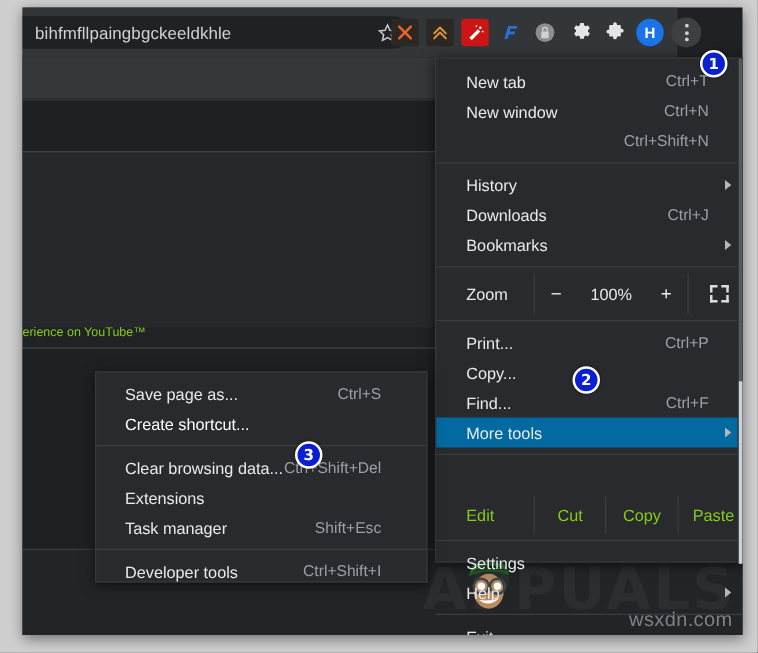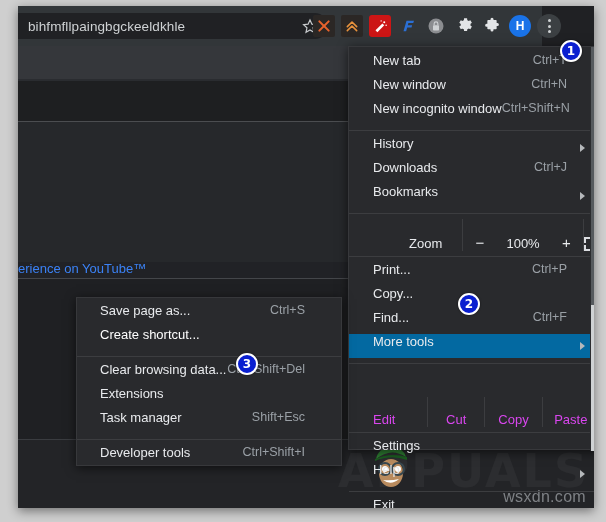--- a/index.html
+++ b/index.html
@@ -88,21 +88,21 @@
     background:#212226;
   }
   .pg-band{ position:absolute; left:0; width:576px; }
   .pg-b1{ top:0;   height:33px; background:#35373b; }
   .pg-b2{ top:33px; height:2px;  background:#2a2c30; }
   .pg-b3{ top:35px; height:40px; background:#1e1f21; }
   .pg-b4{ top:75px; height:1px;  background:#4b4d50; }
   .pg-b5{ top:76px; height:140px;background:#26282b; }
   .pg-text{
     position:absolute; left:0; top:215px;
-    color:#3b82f6; font-size:13px; white-space:nowrap;
+    color:#84cc16; font-size:10px; white-space:nowrap;
   }
   .pg-b6{ top:232px; height:1px; background:#44464a; }
   .pg-b7{ top:233px; height:160px; background:#1f2023;}
   .pg-b8{ top:393px; height:1px; background:#3a3c40;}
   .pg-b9{ top:394px; height:68px; background:#232427;}
 
   
   .watermark{
     position:absolute; left:320px; top:438px;
     font-size:46px; font-weight:700; letter-spacing:2px;
@@ -128,21 +128,21 @@
     width:252px; height:404px;
     background:#292a2d;
     box-shadow:0 2px 10px rgba(0,0,0,.6);
     border:1px solid #37383b;
     padding-top:6px;
     z-index:30;
   }
   .mi{
     position:relative;
     height:24px;
-    display:flex; 
+    display:flex; align-items:center;
     padding:0 12px 0 24px;
     color:#e8eaed; font-size:13px;
     white-space:nowrap;
     cursor:default;
   }
   .mi .accel{
     margin-left:auto; color:#9aa0a6; font-size:12.5px;
     padding-right:20px;
   }
   .mi .arrow{
@@ -151,39 +151,39 @@
     width:0;height:0;
     border-left:5px solid #b5b8bb;
     border-top:4px solid transparent;
     border-bottom:4px solid transparent;
   }
   .mi.hl{ background:#0369a1; }
   .sep{ height:1px; background:#3c3d40; margin:5px 0; }
 
   
   .zoom-row{
-    display:flex; align-items:flex-end; height:32px;
-    color:#e8eaed; font-size:13px;padding-left:36px;
+    display:flex; align-items:center; height:32px;
+    color:#e8eaed; font-size:13px;
   }
   .zoom-label{ width:78px; padding-left:24px; }
   .zoom-div{ width:1px; height:32px; background:#3c3d40; }
   .zmbtn{ width:34px; text-align:center; font-size:15px; color:#e8eaed;}
   .zlevel{ width:54px; text-align:center; font-size:13px; color:#e8eaed;}
   .fullscreen{ flex:1; display:flex; align-items:center; justify-content:center;}
   .fs-icon{ width:15px; height:14px; position:relative; }
   .fs-icon span{ position:absolute; width:6px; height:6px; border:2px solid #dadce0;}
   .fs-icon span:nth-child(1){ left:0; top:0; border-right:0; border-bottom:0;}
   .fs-icon span:nth-child(2){ right:0; top:0; border-left:0; border-bottom:0;}
   .fs-icon span:nth-child(3){ left:0; bottom:0; border-right:0; border-top:0;}
   .fs-icon span:nth-child(4){ right:0; bottom:0; border-left:0; border-top:0;}
 
   
   .edit-row{
-    display:flex; align-items:flex-end; height:30px;
-    color:#d946ef; font-size:13px;margin-top:33px;
+    display:flex; align-items:center; height:30px;
+    color:#84cc16; font-size:13px;margin-top:33px;
   }
   .edit-label{ width:78px; padding-left:24px; }
   .edit-cell{ flex:1; text-align:center; }
   .edit-div{ width:1px; height:30px; background:#3c3d40; }
 
   
   .menu-scroll{
     position:absolute; right:0; top:0;
     width:9px; height:404px;
     background:#2b2c2f;
@@ -329,21 +329,20 @@
 
       <div class="mi">
         <span>New tab</span>
         <span class="accel">Ctrl+T</span>
       </div>
       <div class="mi">
         <span>New window</span>
         <span class="accel">Ctrl+N</span>
       </div>
       <div class="mi">
-        <span>New incognito window</span>
         <span class="accel">Ctrl+Shift+N</span>
       </div>
       <div class="sep"></div>
 
       <div class="mi">
         <span>History</span>
         <span class="arrow"></span>
       </div>
       <div class="mi">
         <span>Downloads</span>

